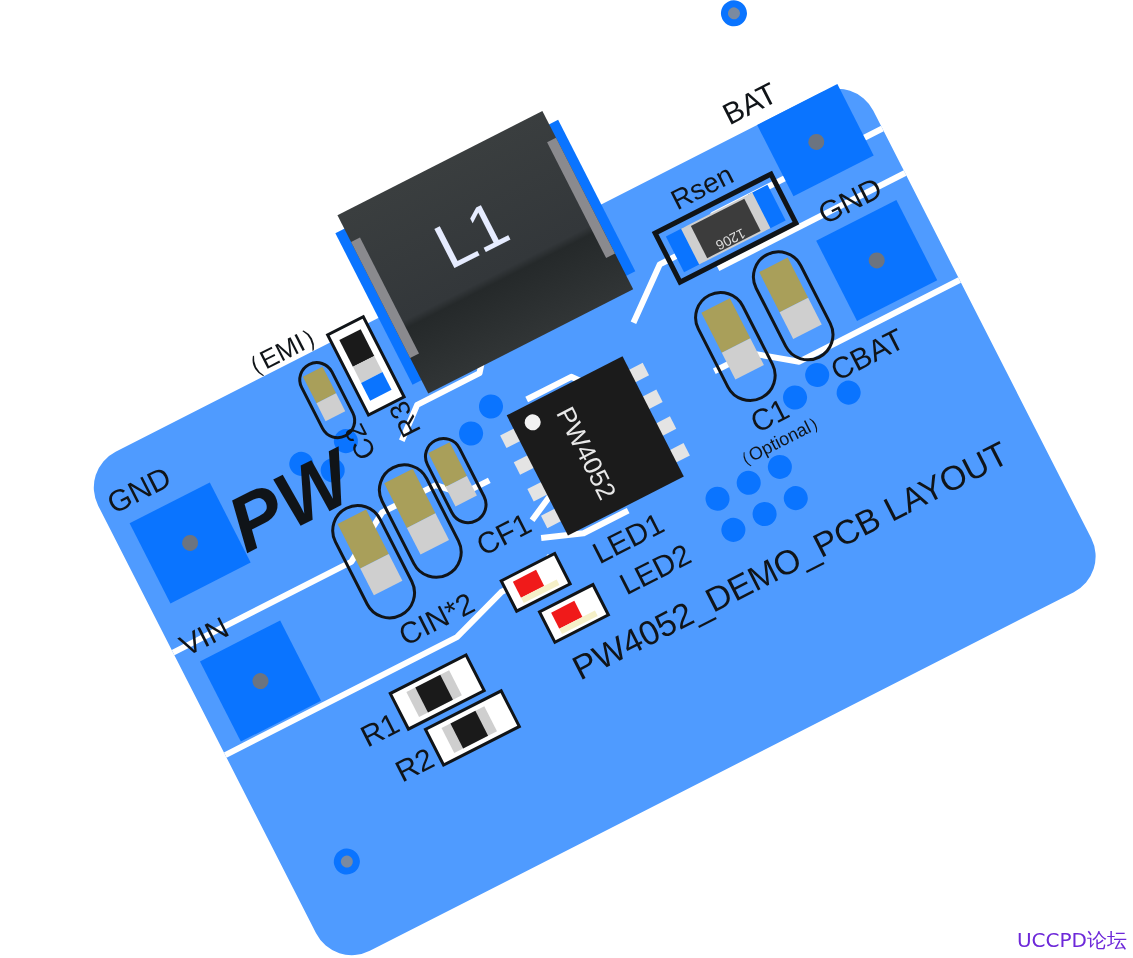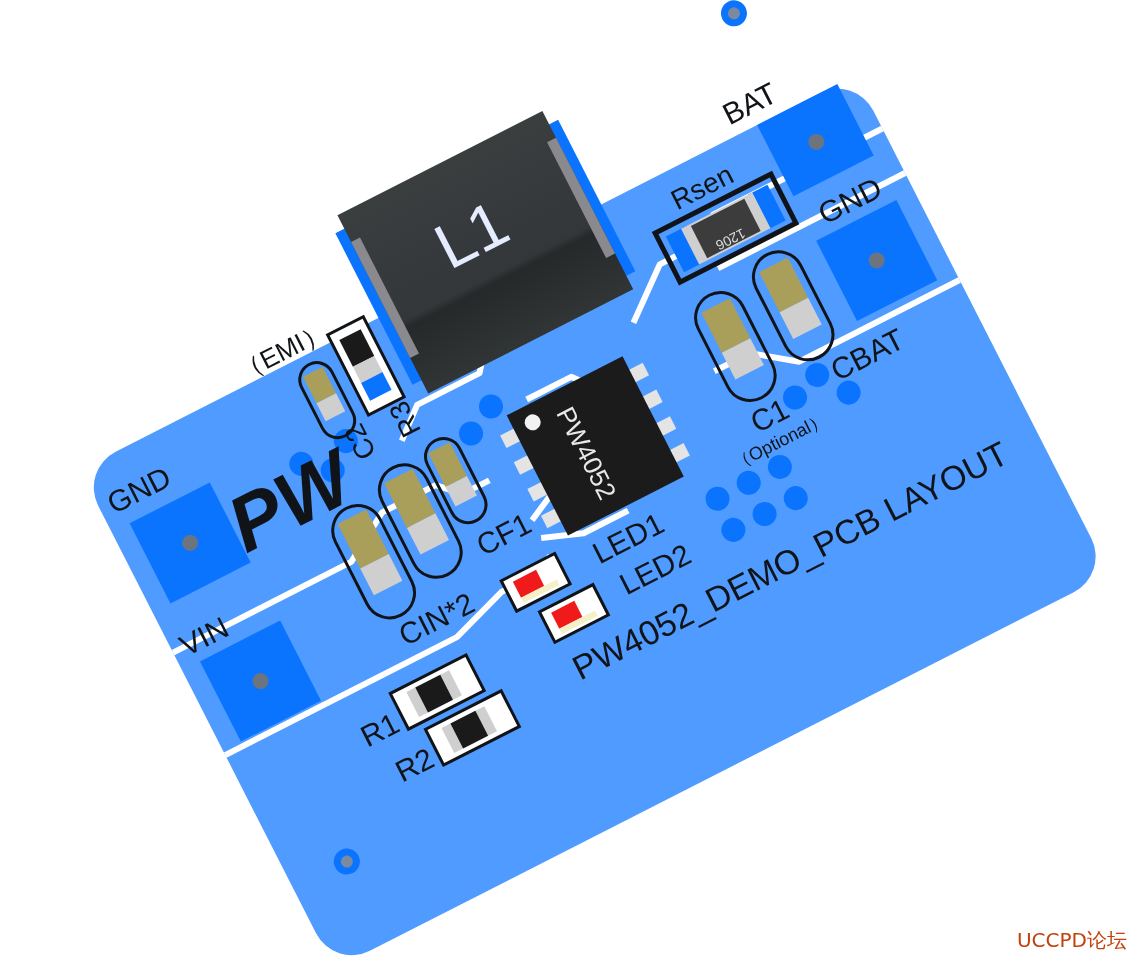--- a/index.html
+++ b/index.html
@@ -2,21 +2,21 @@
 <html><head>
 <meta charset="utf-8">
 <style>
   html, body { margin: 0; padding: 0; background: #ffffff; }
   body { width: 1133px; height: 958px; position: relative; overflow: hidden; font-family: "Liberation Sans", sans-serif; }
   #stage { position: absolute; left: 0; top: 0; width: 1133px; height: 958px; }
   svg text { font-family: "Liberation Sans", sans-serif; }
   .silk { fill: #101418; }
   .watermark {
     position: absolute; right: 6px; bottom: 4px;
-    color: #c2410c; font-size: 20px; font-family: "DejaVu Sans", sans-serif;
+    color: #6d28d9; font-size: 20px; font-family: "DejaVu Sans", sans-serif;
   }
 </style>
 </head>
 <body>
 
 <svg id="stage" viewBox="0 0 1133 958" xmlns="http://www.w3.org/2000/svg">
   <defs>
     <linearGradient id="indGrad" x1="0" y1="0" x2="0" y2="1">
       <stop offset="0" stop-color="#3a3e3f"></stop>
       <stop offset="0.62" stop-color="#33373a"></stop>

